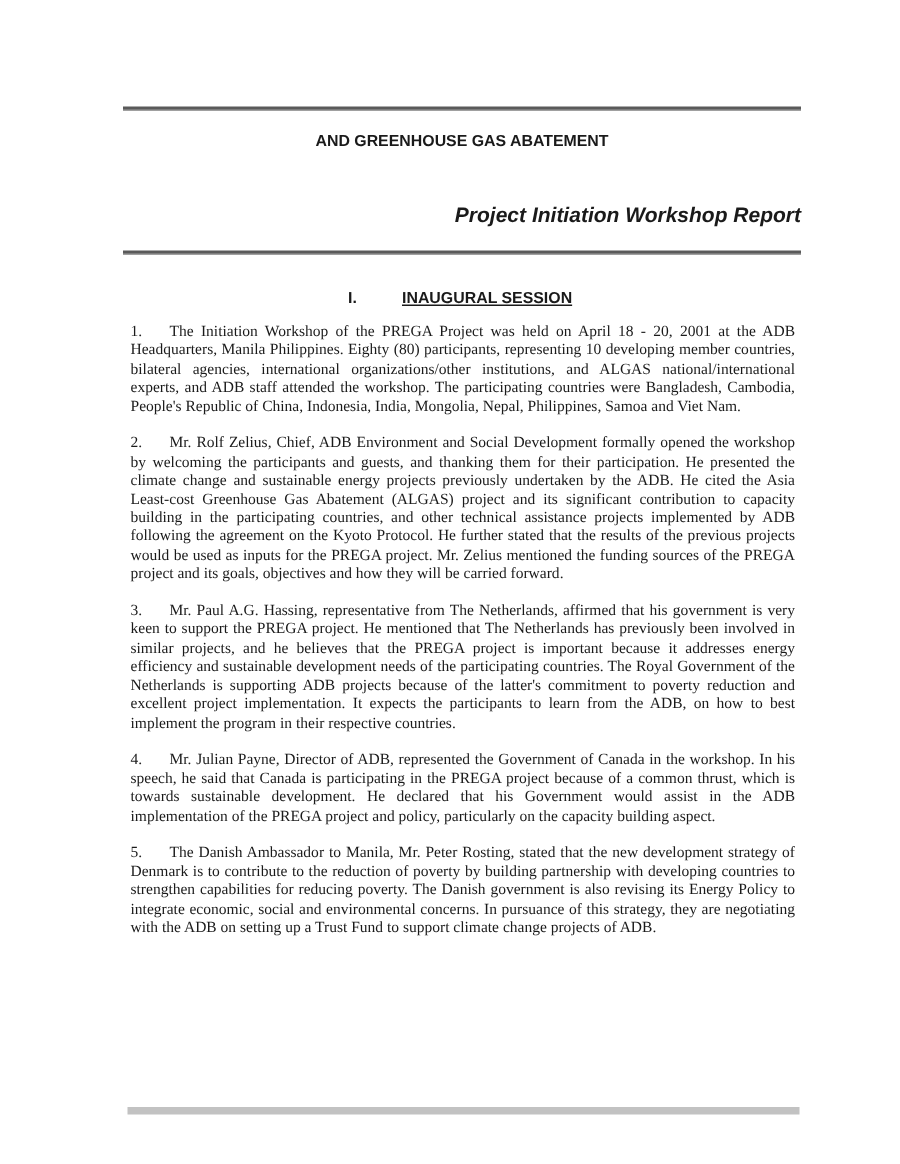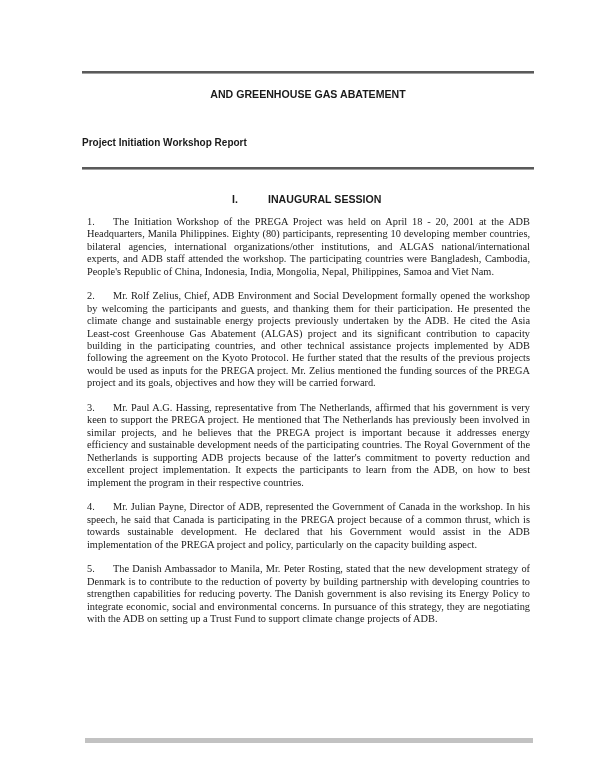--- a/index.html
+++ b/index.html
@@ -34,41 +34,43 @@
       font-weight: bold;
       font-size: 10.6px;
       line-height: 13px;
     }
     .title-line { display: block; }
     .subtitle {
       position: absolute;
       left: 82px;
       width: 452px;
       top: 136px;
-      text-align: left;
+      text-align: right;
       font-weight: bold;
-      font-size: 10px;
+      font-size: 14px;
       line-height: 14px;
+      font-style: italic;
     }
     .section-heading {
       position: absolute;
       top: 193px;
       left: 0;
       width: 600px;
       font-weight: bold;
       font-size: 10.6px;
       line-height: 13px;
     }
     .section-num {
       position: absolute;
       left: 232px;
     }
     .section-title {
       position: absolute;
       left: 268px;
+      text-decoration: underline;
     }
     .body {
       position: absolute;
       left: 87px;
       width: 443px;
       top: 216px;
       font-size: 10.35px;
       line-height: 12.4px;
       text-align: justify;
     }

